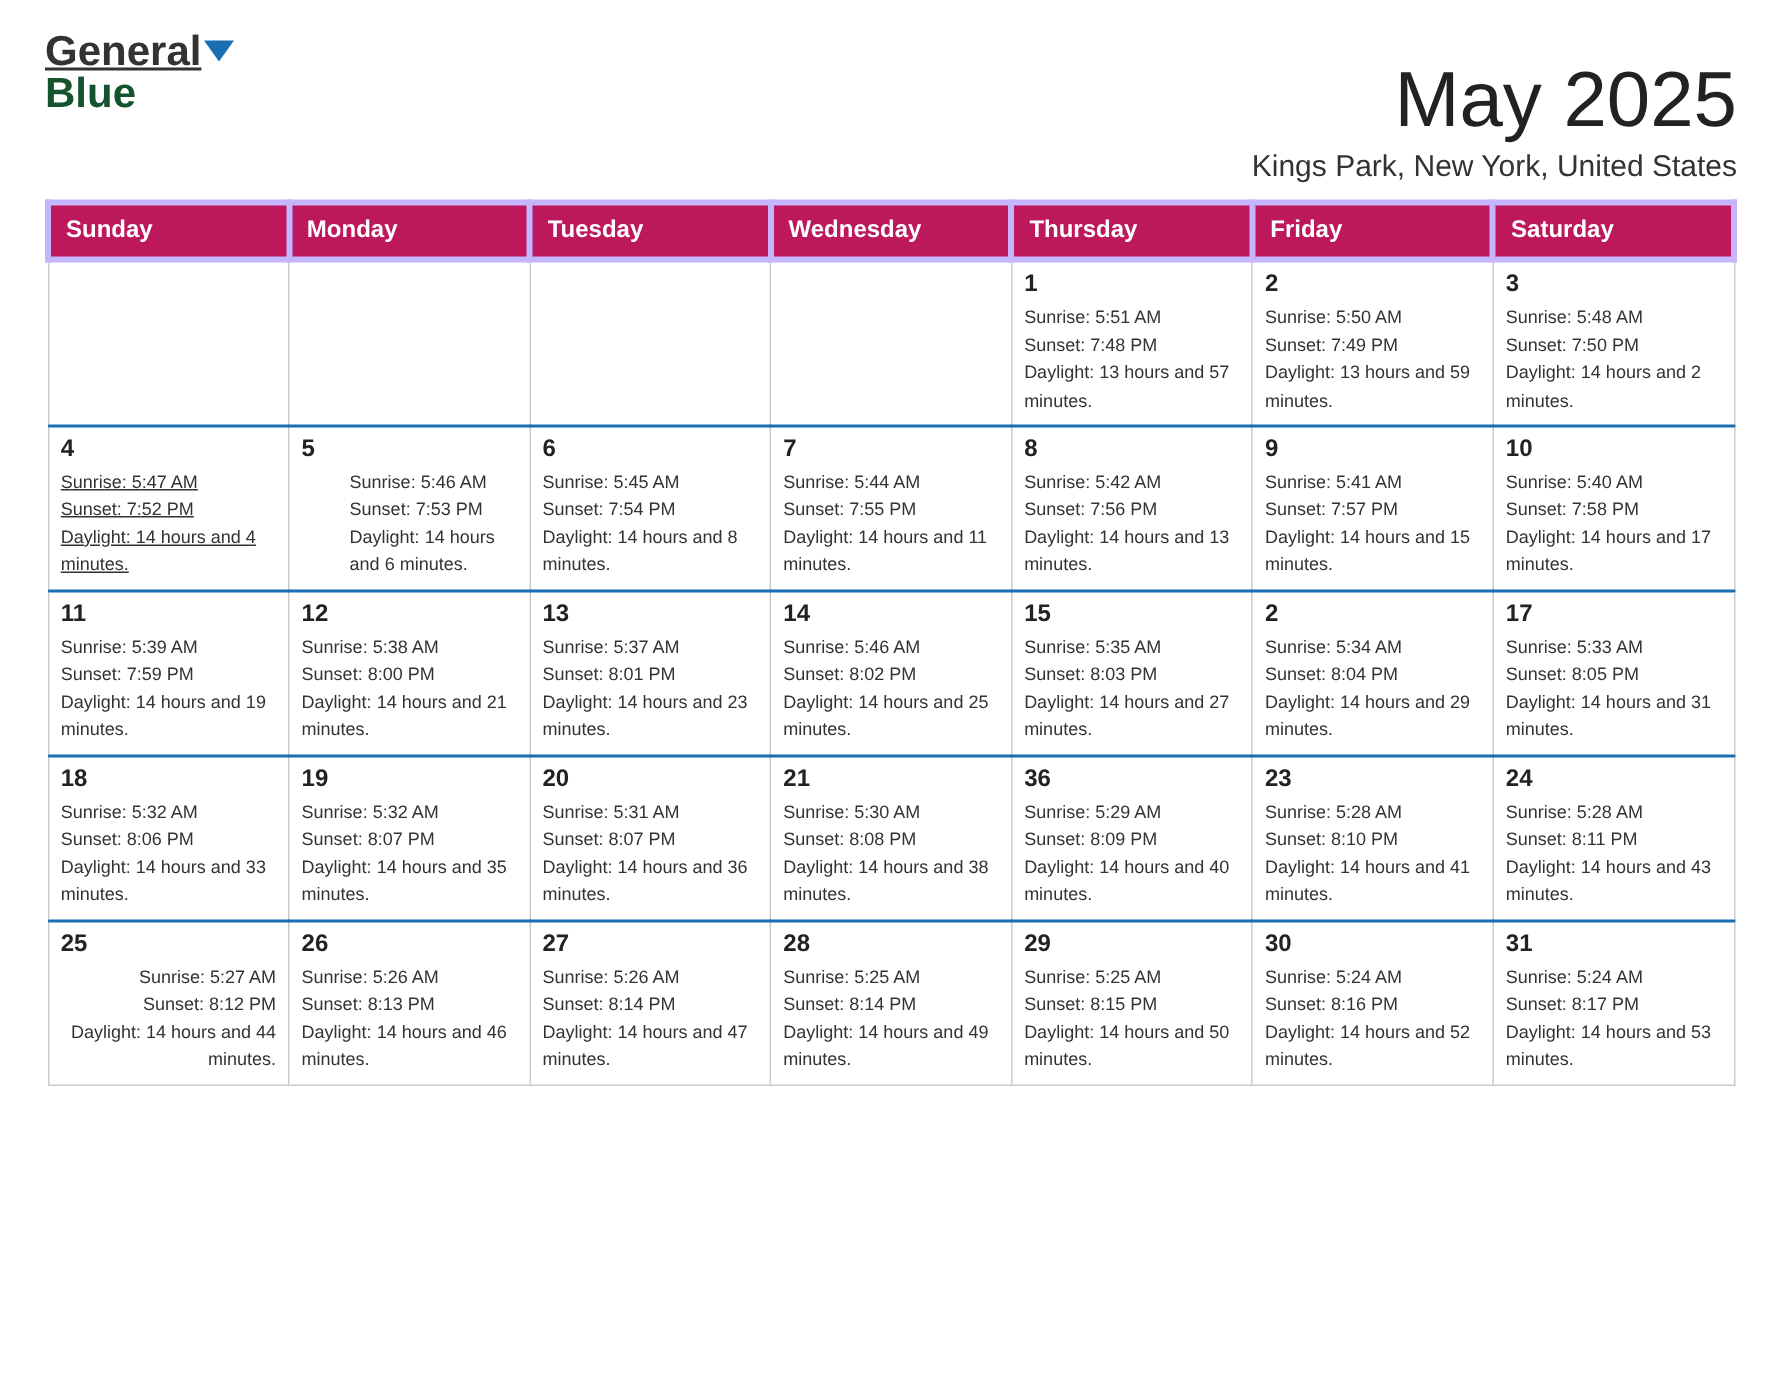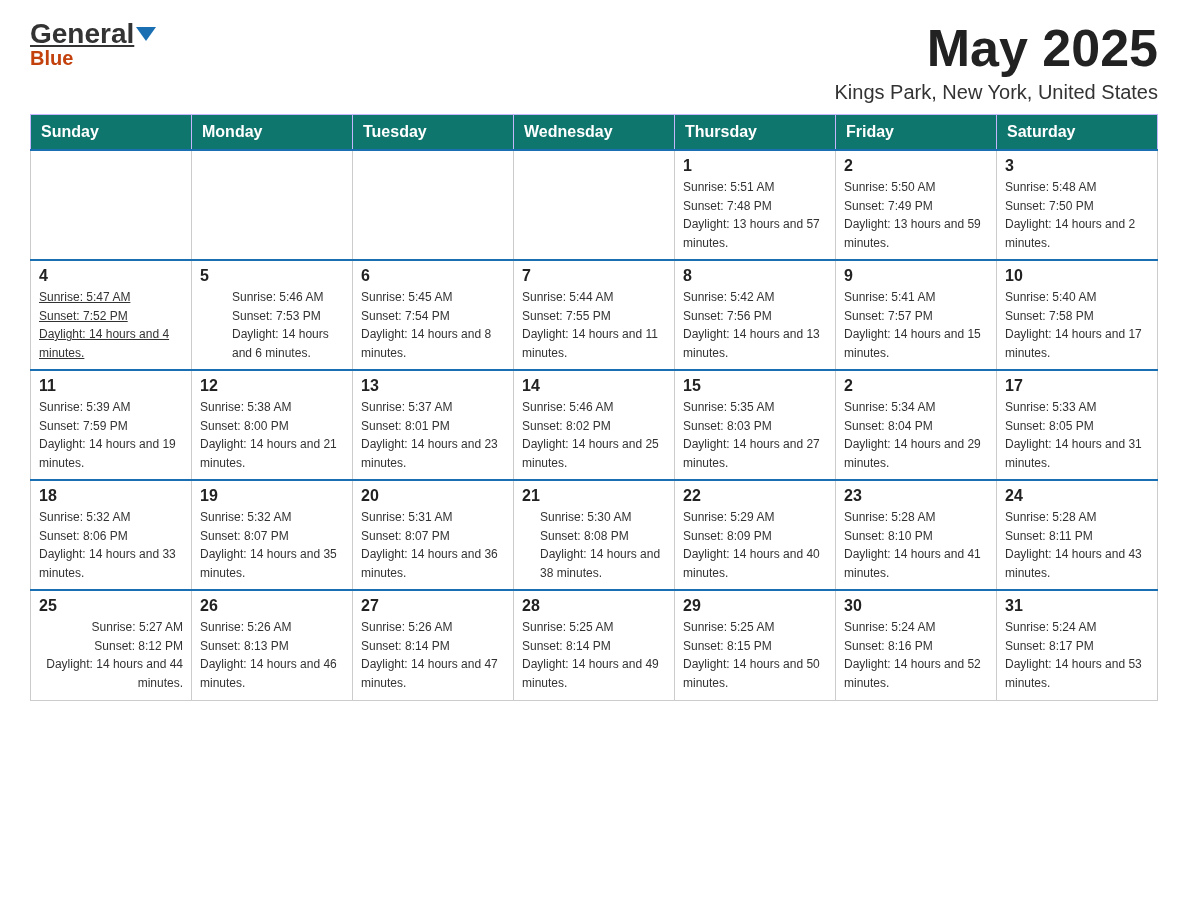--- a/index.html
+++ b/index.html
@@ -22,23 +22,23 @@
       align-items: flex-start;
     }
     .logo-general {
       font-size: 28px;
       font-weight: bold;
       color: #333;
       line-height: 1;
       text-decoration: underline;
     }
     .logo-blue {
-      font-size: 20px;
+      font-size: 28px;
       font-weight: bold;
-      color: #c2410c;
+      color: #14532d;
       line-height: 1;
     }
     .logo-triangle {
       display: inline-block;
       width: 0;
       height: 0;
       border-left: 10px solid transparent;
       border-right: 10px solid transparent;
       border-top: 14px solid #1a6fb3;
       margin-left: 2px;
@@ -46,43 +46,44 @@
     }
     .logo-row {
       display: flex;
       align-items: center;
     }
     .title-block {
       text-align: right;
     }
     .month-title {
       font-size: 52px;
-      font-weight: bold;
+      font-weight: normal;
       color: #222;
       line-height: 1.1;
+      margin-top: 19px;
     }
     .location {
       font-size: 20px;
       color: #333;
       margin-top: 4px;
       margin-left: 16px;
     }
     .calendar {
       width: 100%;
       border-collapse: collapse;
       margin-top: 10px;
     }
     .calendar th {
-      background-color: #0f766e;
+      background-color: #be185d;
       color: #fff;
       font-size: 16px;
       font-weight: bold;
       padding: 8px 10px;
       text-align: left;
-      border: 1px solid #c4b5fd;
+      border: 4px solid #c4b5fd;
     }
     .calendar td {
       border: 1px solid #ccc;
       vertical-align: top;
       padding: 6px 8px;
       width: calc(100% / 7);
       min-height: 110px;
       height: 110px;
     }
     .day-number {
@@ -262,26 +263,26 @@
 Daylight: 14 hours and 35 minutes.</div>
         </td>
         <td>
           <div class="day-number">20</div>
           <div class="sun-info" style="white-space: pre-line;">Sunrise: 5:31 AM
 Sunset: 8:07 PM
 Daylight: 14 hours and 36 minutes.</div>
         </td>
         <td>
           <div class="day-number">21</div>
-          <div class="sun-info" style="white-space: pre-line; margin-left: 18px;">Sunrise: 5:30 AM
+          <div class="sun-info" style="white-space: pre-line;">Sunrise: 5:30 AM
 Sunset: 8:08 PM
 Daylight: 14 hours and 38 minutes.</div>
         </td>
         <td>
-          <div class="day-number">22</div>
+          <div class="day-number">36</div>
           <div class="sun-info" style="white-space: pre-line;">Sunrise: 5:29 AM
 Sunset: 8:09 PM
 Daylight: 14 hours and 40 minutes.</div>
         </td>
         <td>
           <div class="day-number">23</div>
           <div class="sun-info" style="white-space: pre-line;">Sunrise: 5:28 AM
 Sunset: 8:10 PM
 Daylight: 14 hours and 41 minutes.</div>
         </td>

